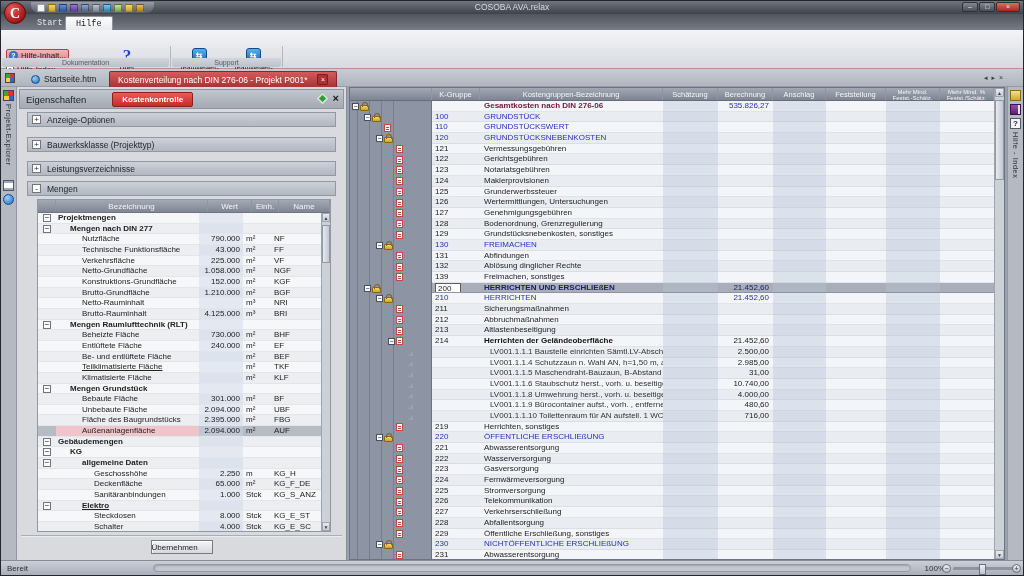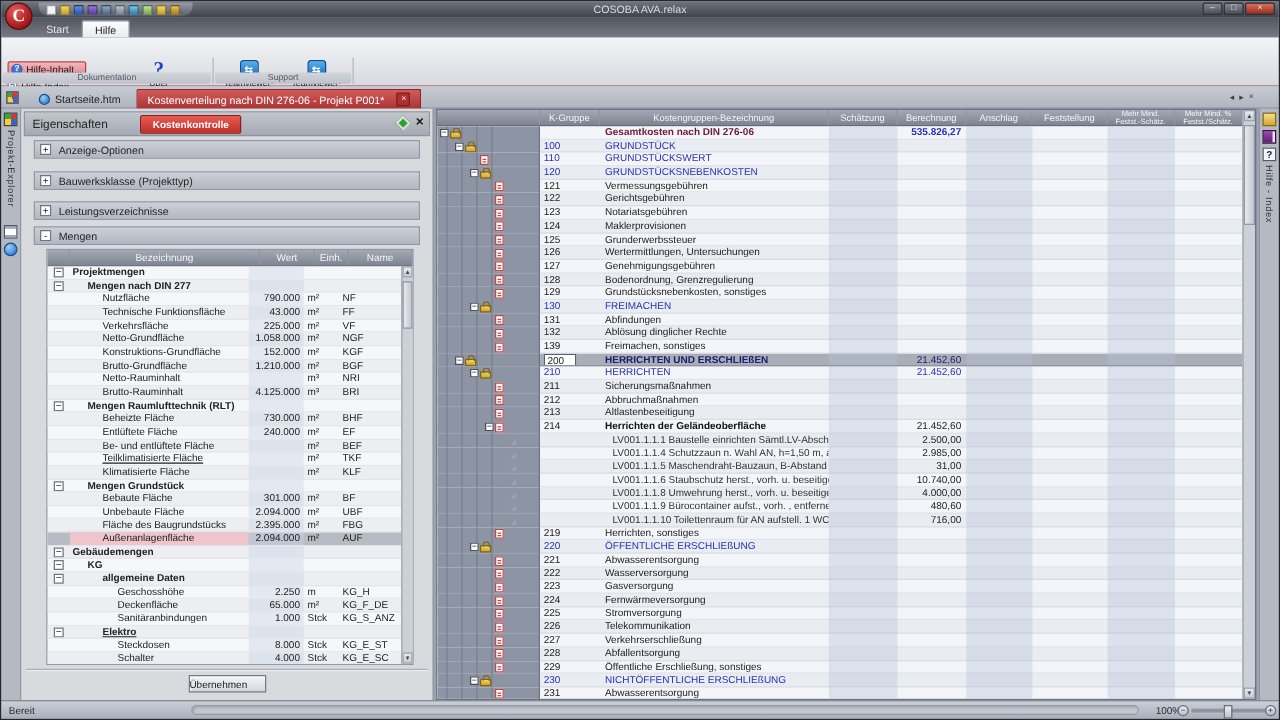--- a/index.html
+++ b/index.html
@@ -13,21 +13,21 @@
         font-size:14px;text-align:center;line-height:21px;border:1px solid #5e0c0c;font-family:"Liberation Serif",serif;}
   .qat{position:absolute;left:30px;top:1px;height:11px;display:flex;gap:3px;padding:1px 10px 1px 6px;
        background:linear-gradient(#989da7,#565b65);border-radius:0 0 8px 8px;align-items:center;}
   .qicon{width:8px;height:8px;border-radius:1px;border:1px solid rgba(0,0,0,.35);}
   .title{position:absolute;left:0;right:0;text-align:center;font-size:8.5px;color:#d9dce2;line-height:13px;}
   .win-controls{position:absolute;right:3px;top:1px;display:flex;gap:1px;z-index:5;}
   .win-btn{width:16px;height:10px;font-size:7px;line-height:8px;text-align:center;color:#e8e9ee;
            background:linear-gradient(#838892,#4a4e57);border:1px solid #2e3138;border-radius:2px;}
   .win-btn.close{width:24px;background:linear-gradient(#da6f5e,#9c2d1c);}
   
-  .ribbon-tabs{position:absolute;top:13px;left:0;right:0;height:16px;background:linear-gradient(#51555d,#767b85);}
+  .ribbon-tabs{position:absolute;top:13px;left:0;right:0;height:16px;background:linear-gradient(#51555d,#767b85);font-family:Liberation Mono, monospace;}
   .rtab{position:absolute;top:2px;height:14px;padding:0 10px;font-size:8.5px;line-height:14px;color:#e4e6ec;}
   .rtab.start{left:26px;}
   .rtab.active{left:64px;background:linear-gradient(#fdfdfe,#e9ebef);color:#222;border:1px solid #8d929c;
                border-bottom:none;border-radius:2px 2px 0 0;}
   
   .ribbon{position:absolute;top:29px;left:0;right:0;height:39px;background:linear-gradient(#f3f4f6,#d7dae0);
           border-bottom:1px solid #c09090;}
   .rgroup{position:absolute;top:16px;bottom:1px;border-right:1px solid #b4b8c0;}
   .rgroup-label{position:absolute;bottom:0;left:1px;right:1px;height:9px;font-size:7px;text-align:center;
                 color:#555a64;background:linear-gradient(#d2d5db,#bdc2ca);border-radius:0 0 3px 3px;line-height:9px;}
@@ -129,21 +129,21 @@
   .ticon.lock{width:9px;height:6px;margin-top:3px;background:linear-gradient(#f6d768,#cda22a);border:1px solid #86660e;border-radius:1px;}
   .ticon.lock::before{content:"";position:absolute;top:-4px;left:1px;width:4px;height:4px;border:1px solid #86660e;border-bottom:none;border-radius:3px 3px 0 0;}
   .ticon.doc{width:7px;height:8px;background:#fff;border:1px solid #bd4a4a;}
   .ticon.doc::before{content:"";position:absolute;left:1px;top:2px;width:3px;height:1px;background:#bd4a4a;box-shadow:0 2px 0 #bd4a4a;}
   .ticon.lv{width:0;height:0;border-left:5px solid transparent;border-bottom:5px solid #9aa2b2;margin-top:2px;}
   .kg{padding-left:3px;color:#222;}
   .kgi{display:inline-block;min-width:20px;}
   .lbl{padding-left:4px;}
   .num{text-align:right;padding-right:4px;}
   .crow.total .lbl{font-weight:bold;color:#6b1a38;}
-  .crow.total .ber{color:#2830b8;font-weight:bold;}
+  .crow.total .ber{color:#2830b8;}
   .crow.group .lbl,.crow.group .kg{color:#2830b8;}
   .crow.group .ber{color:#2830b8;}
   .crow.bolditem .lbl{font-weight:bold;color:#111;}
   .crow.lv .lbl{padding-left:10px;color:#333;}
   .crow.selected{background:#a9aeb9;}
   .crow.selected .c{border-bottom-color:#8d93a0;}
   .crow.selected .lbl{font-weight:bold;color:#1a2070;}
   .crow.selected .ber{color:#1a2070;}
   .crow.selected .kgi{background:#fff;border:1px solid #5a5f6a;padding:0 9px 0 2px;}
   .cscroll{position:absolute;top:0;right:0;bottom:0;width:10px;background:#ccd0d7;border-left:1px solid #9fa5b0;}

